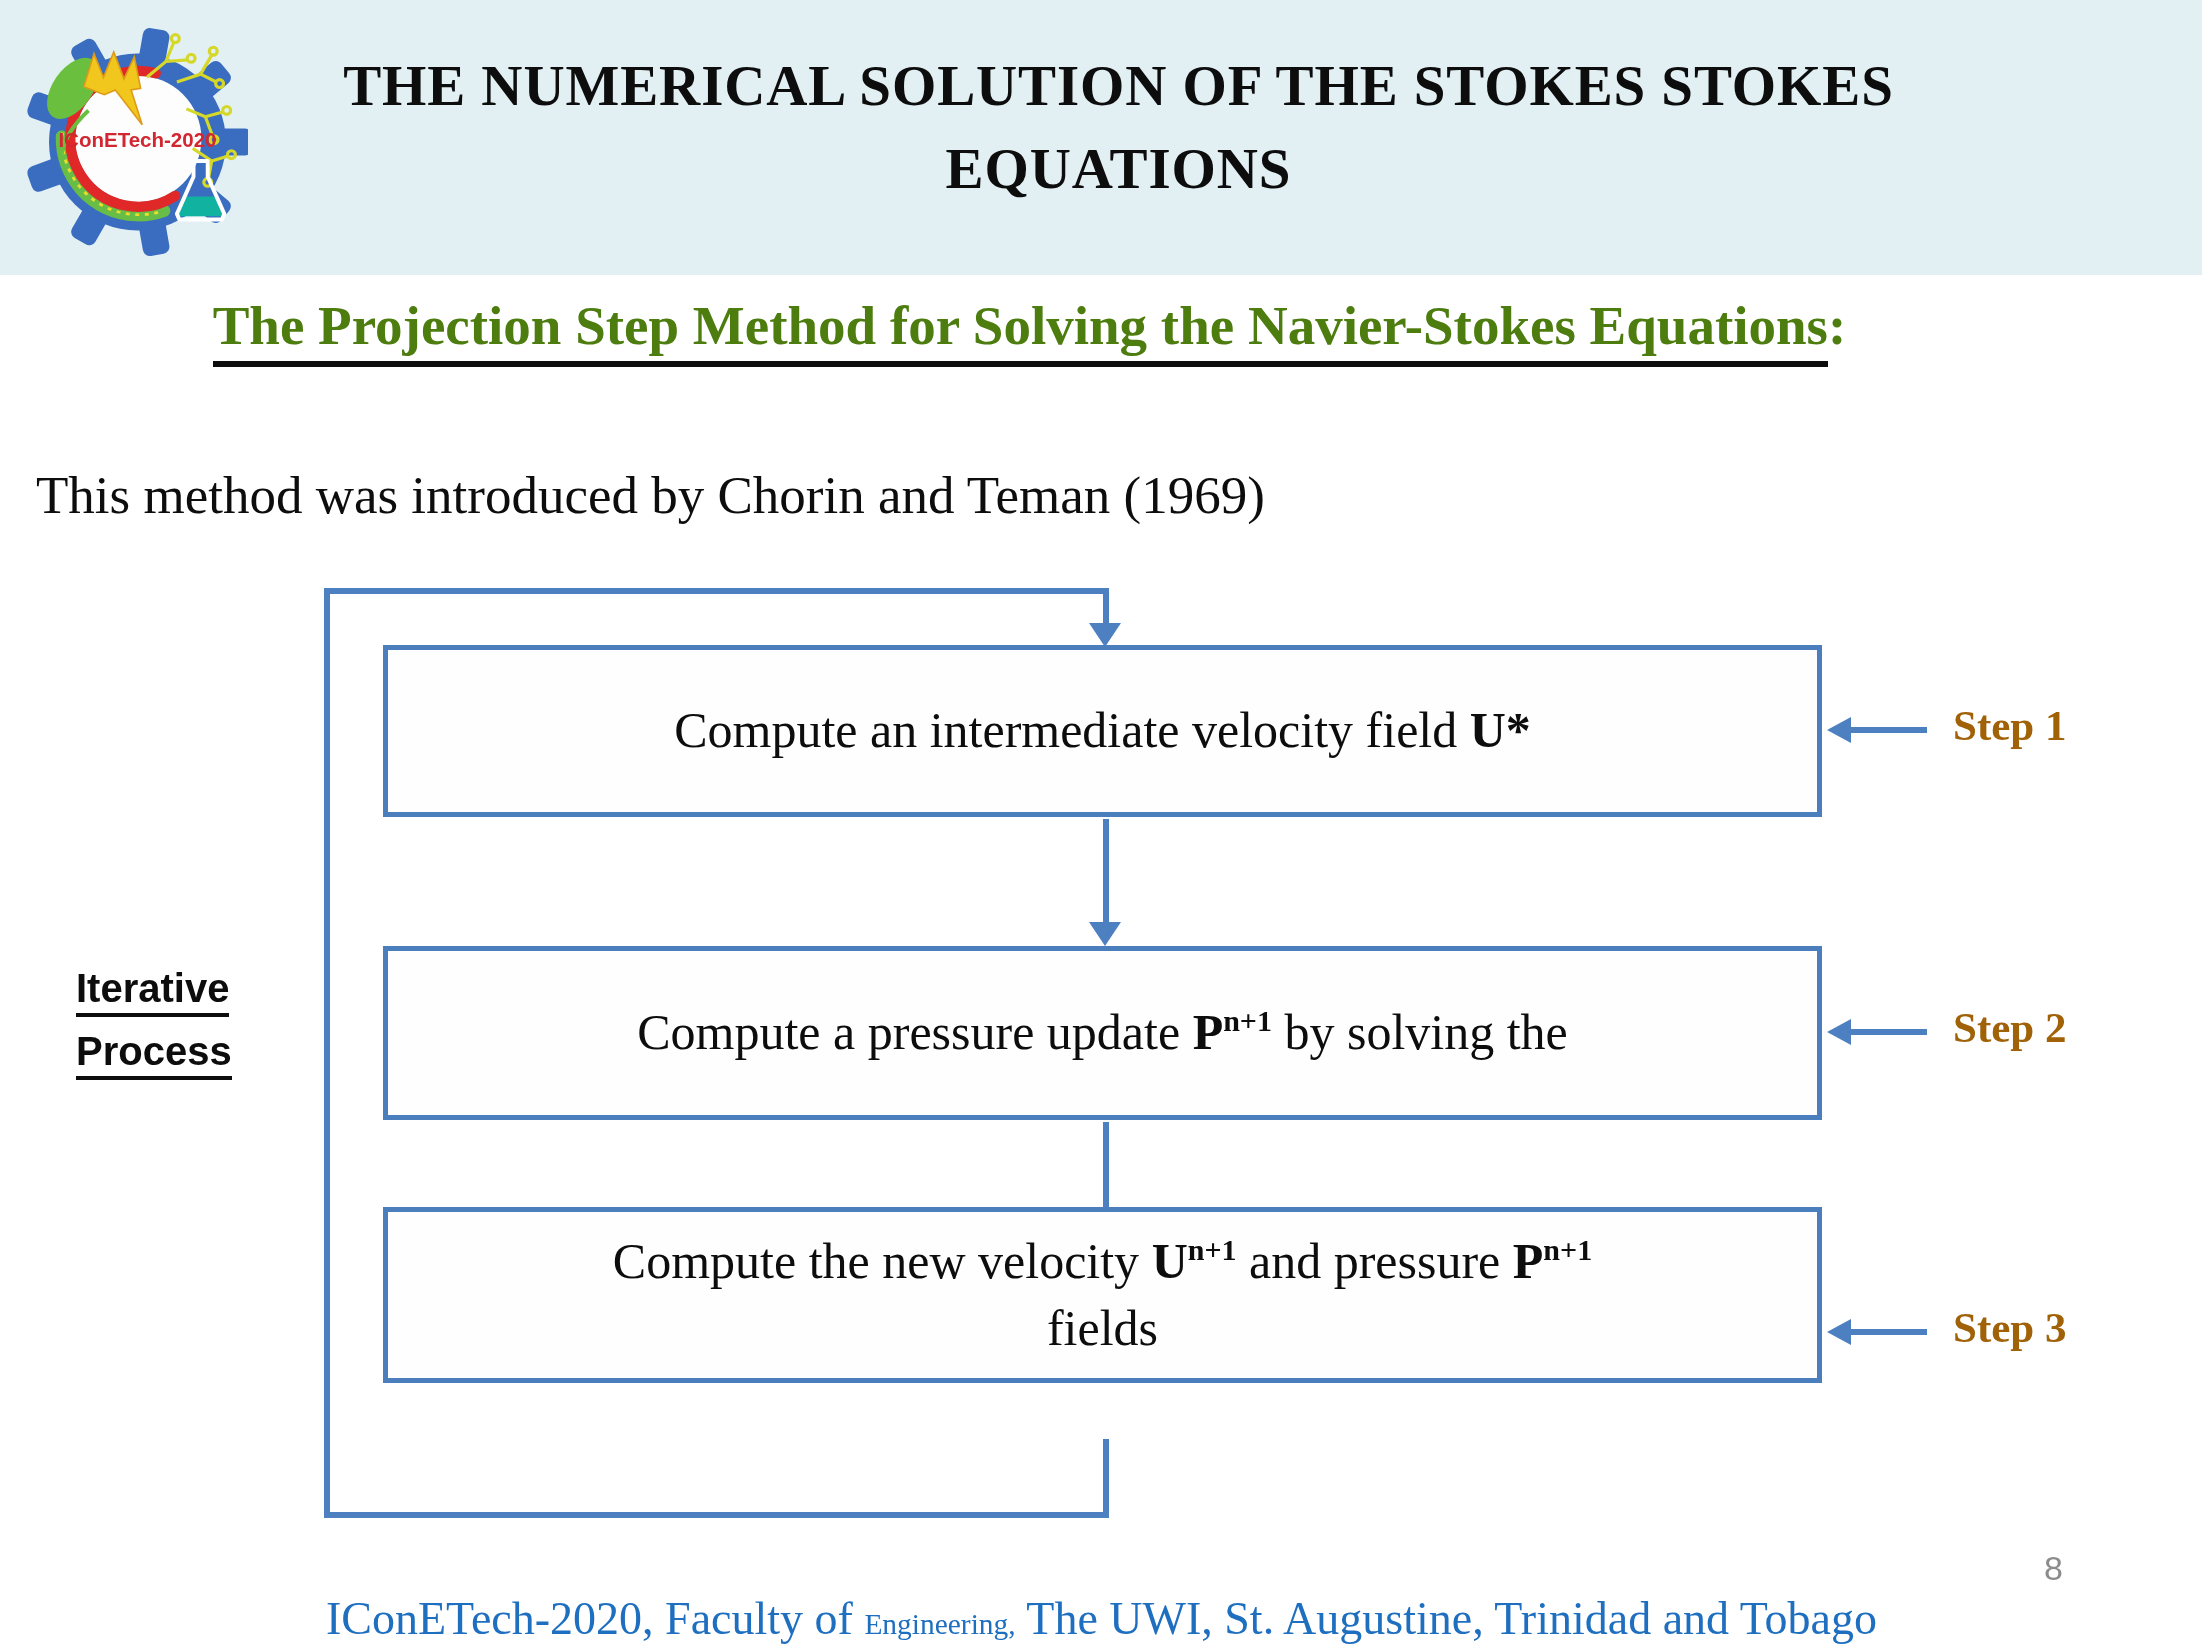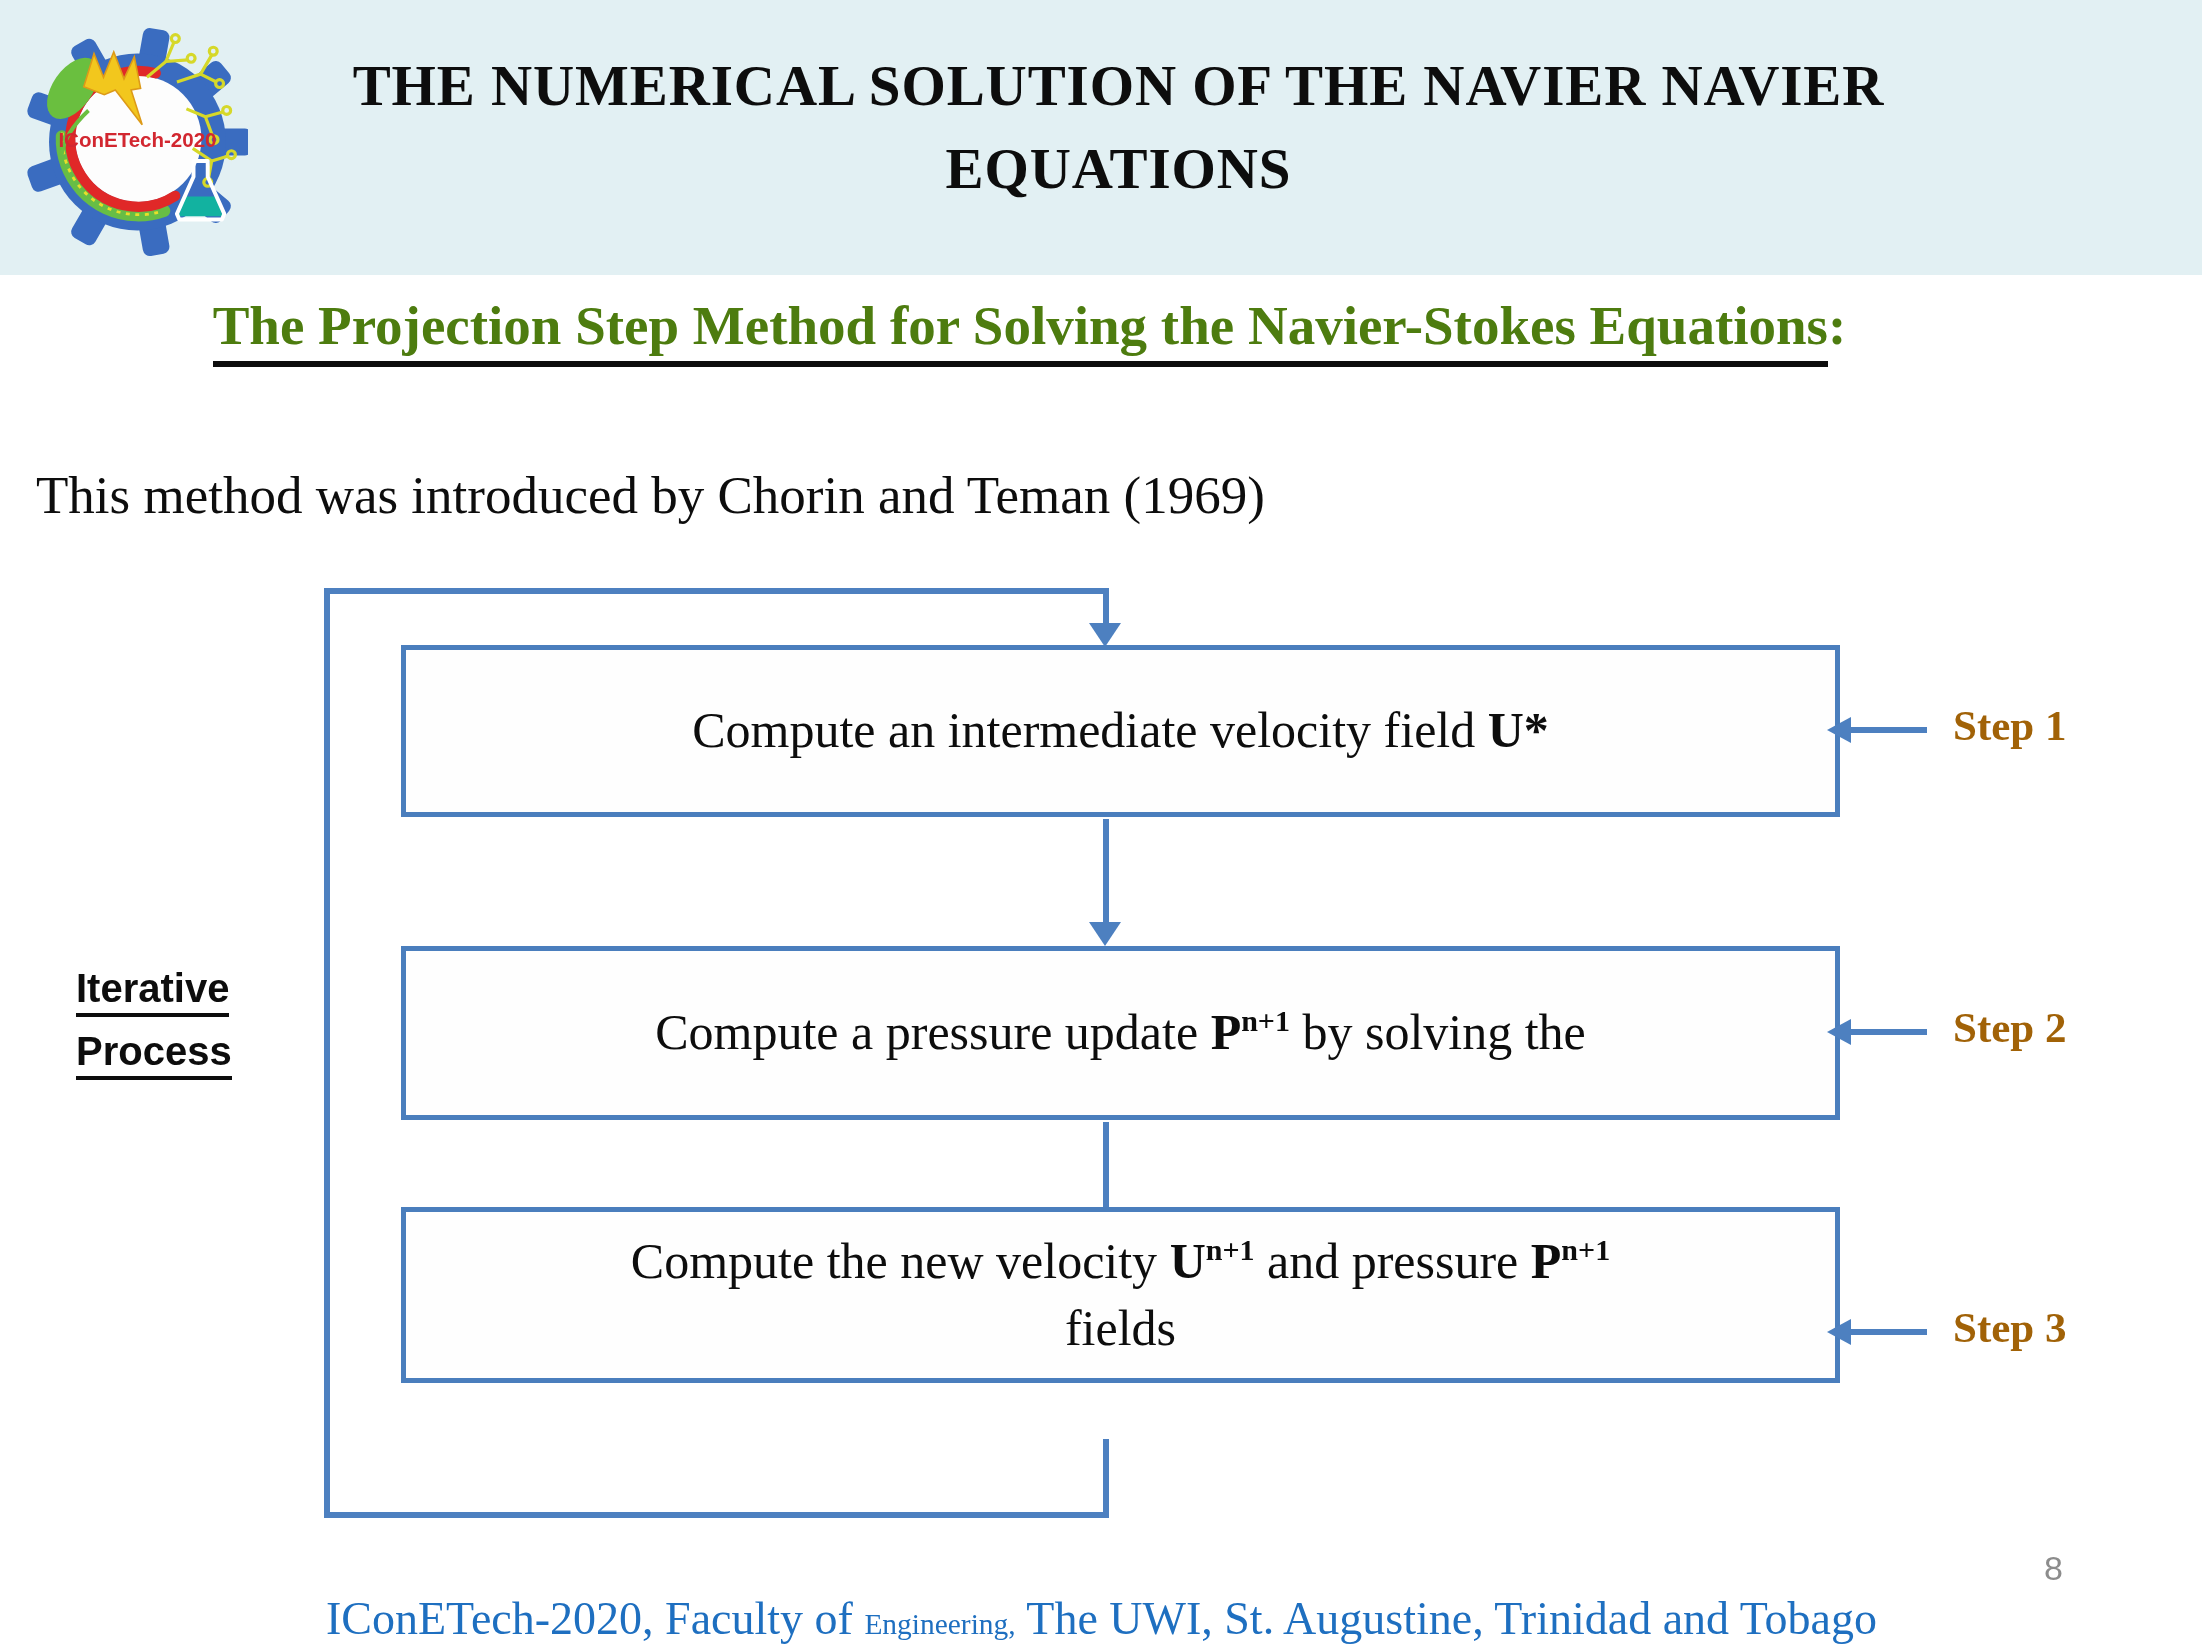--- a/index.html
+++ b/index.html
@@ -20,21 +20,21 @@
     font-size:55px;font-weight:bold;color:#4d7c0f;
   }
   .section-heading .uline{border-bottom:6px solid #0d0d0d;padding-bottom:5.2px;}
   .intro-text{position:absolute;left:36px;top:465px;font-size:53px;color:#0d0d0d;}
   
   .hline,.vline{position:absolute;background:#4d80c0;}
   .flow-box{
     position:absolute;left:383px;width:1439px;box-sizing:border-box;
     border:5.2px solid #4a7ebd;background:#fefefe;
     display:flex;align-items:center;justify-content:center;text-align:center;
-    font-size:50px;line-height:1.35;color:#0d0d0d;padding:0 34px;margin-left:18px;
+    font-size:50px;line-height:1.35;color:#0d0d0d;padding:0 34px;
   }
   .box1{top:645px;height:172px;}
   .box2{top:946px;height:174px;}
   .box3{top:1207px;height:176px;}
   .seg-bold{font-weight:bold;}
   .seg-sup{font-size:0.6em;vertical-align:super;line-height:0;}
   .seg-small{font-size:0.64em;}
   .arrow-down{
     position:absolute;width:0;height:0;
     border-left:16.3px solid transparent;border-right:16.3px solid transparent;
@@ -136,21 +136,21 @@
           <circle cx="269" cy="188" r="5"></circle>
         </g>
 
         <polygon points="210,241 250,241 258,266 202,266" fill="#12b2a0"></polygon>
         <path d="M 221 196 L 239 196 L 239 216 L 260 263 L 257 270 L 203 270 L 200 263 L 221 216 Z" fill="none" stroke="#ffffff" stroke-width="5" stroke-linejoin="round"></path>
 
         <text x="150" y="178" text-anchor="middle" font-family="Liberation Sans, sans-serif" font-size="26" font-weight="bold" fill="#d22730">IConETech-2020</text>
       </svg>
     </div>
     <div class="slide-title">
-      <span>THE NUMERICAL SOLUTION OF THE NAVIER NAVIER</span><br>
+      <span>THE NUMERICAL SOLUTION OF THE STOKES STOKES</span><br>
       <span>EQUATIONS</span>
     </div>
   </div>
 
   <div class="section-heading">
     <span class="uline">The Projection Step Method for Solving the Navier-Stokes Equations</span><span>:</span>
   </div>
 
   <div class="intro-text">This method was introduced by Chorin and Teman (1969)</div>
 

